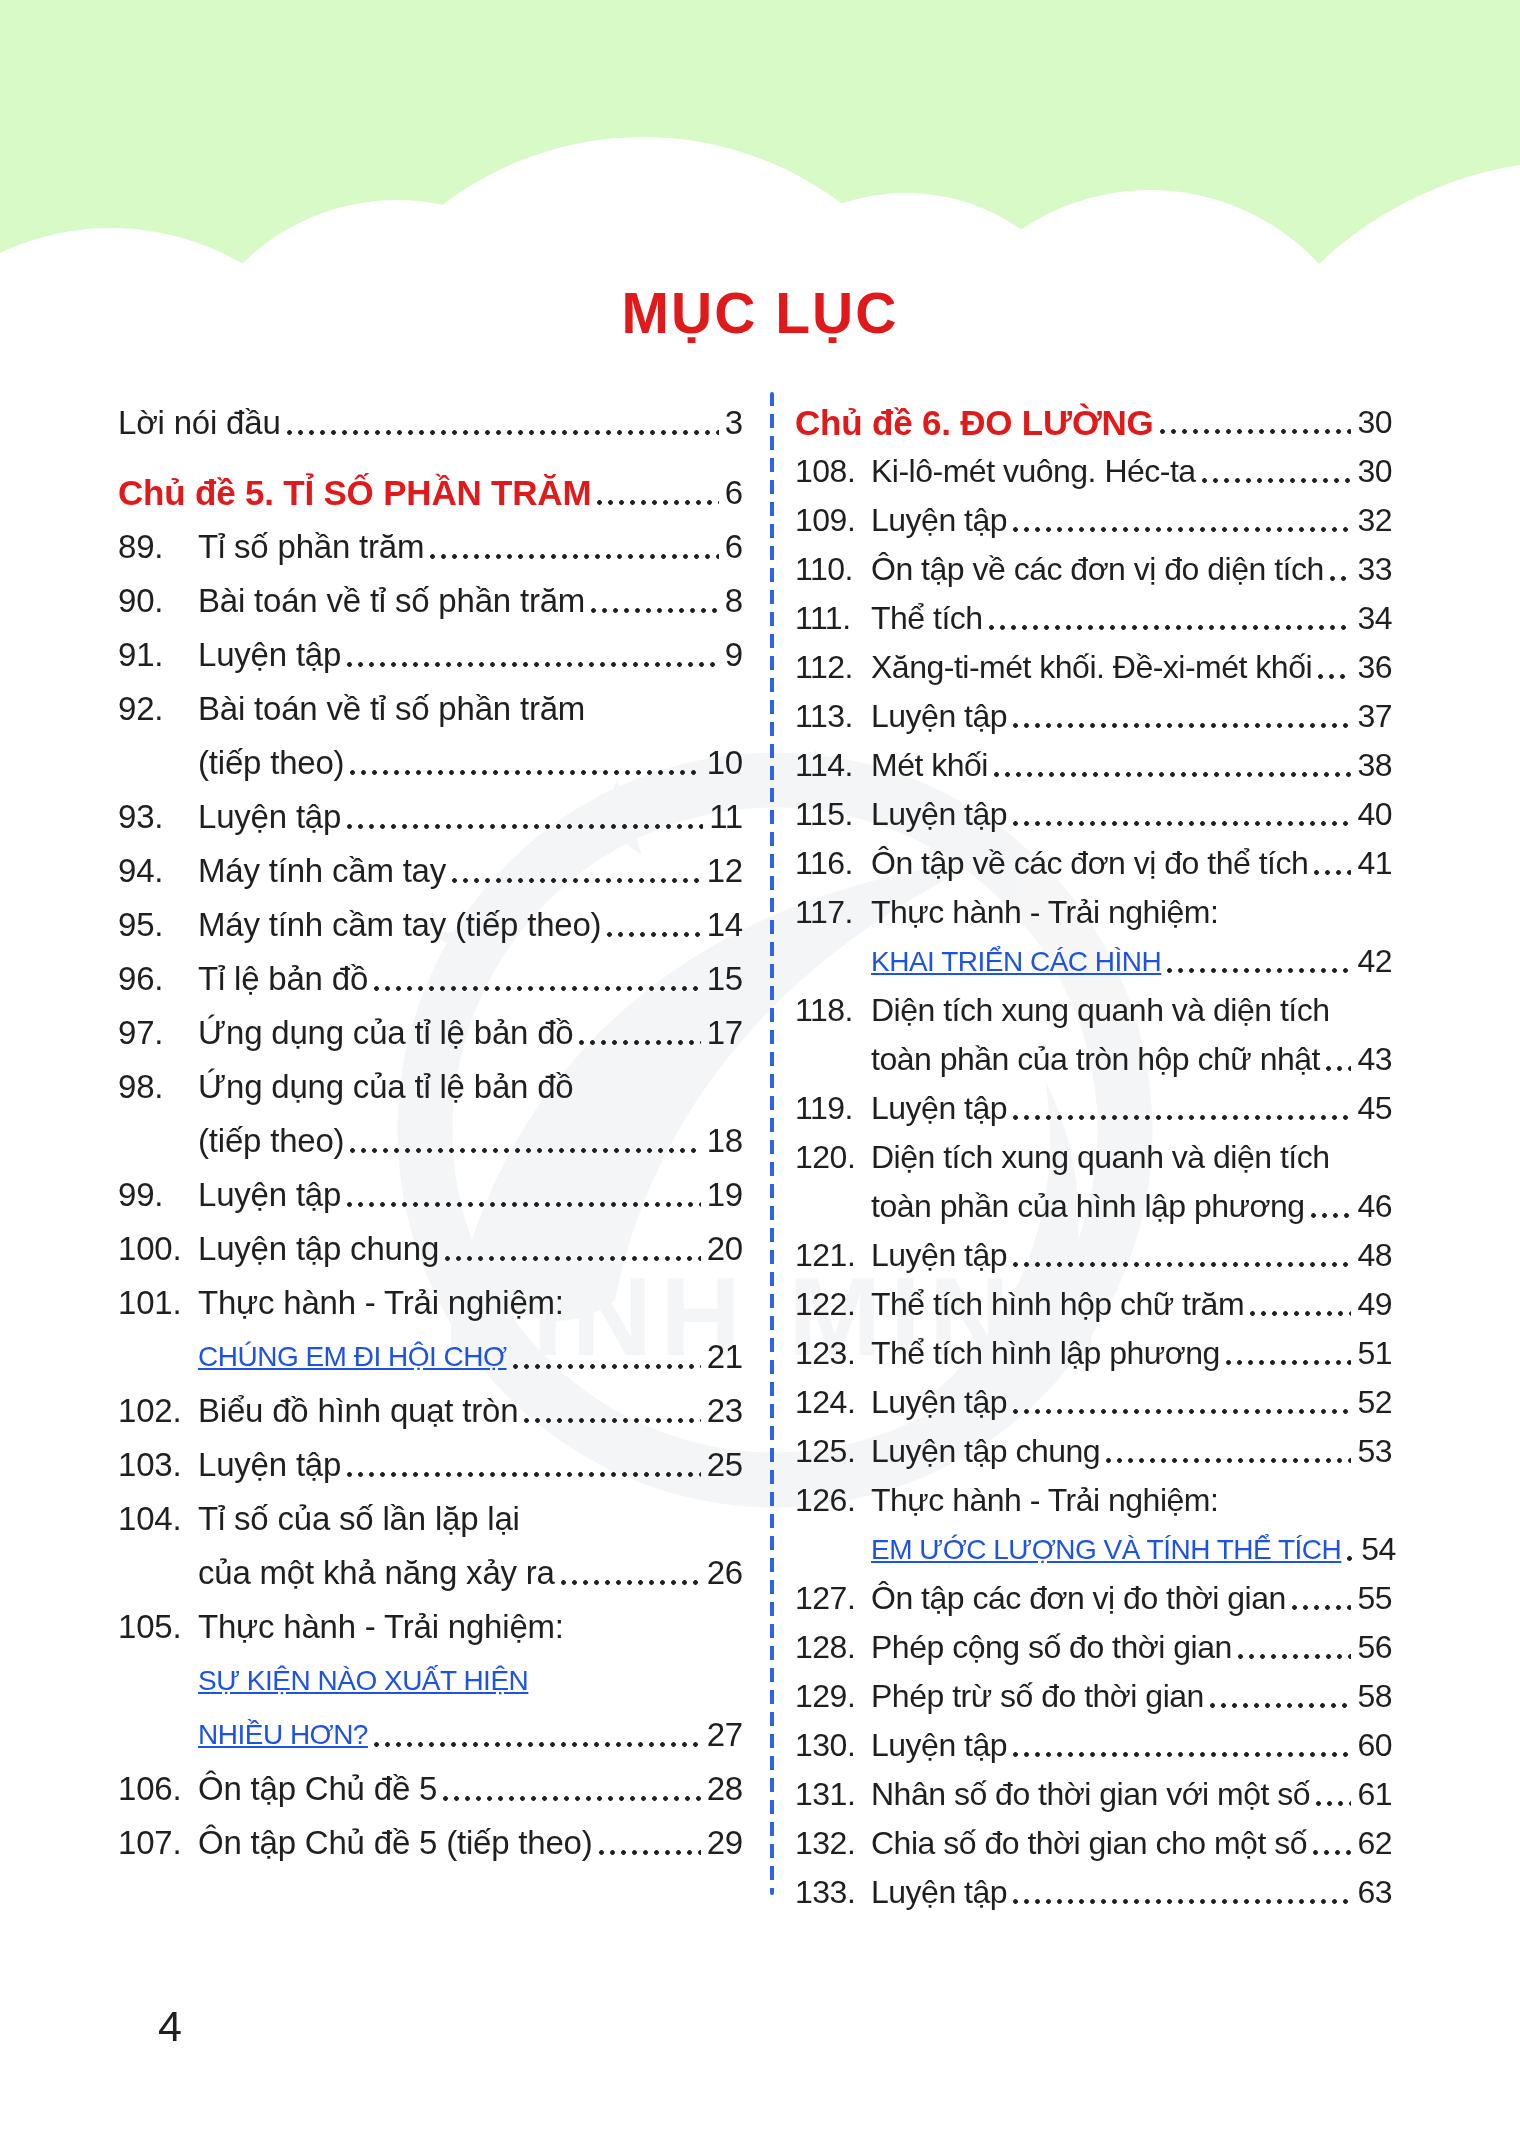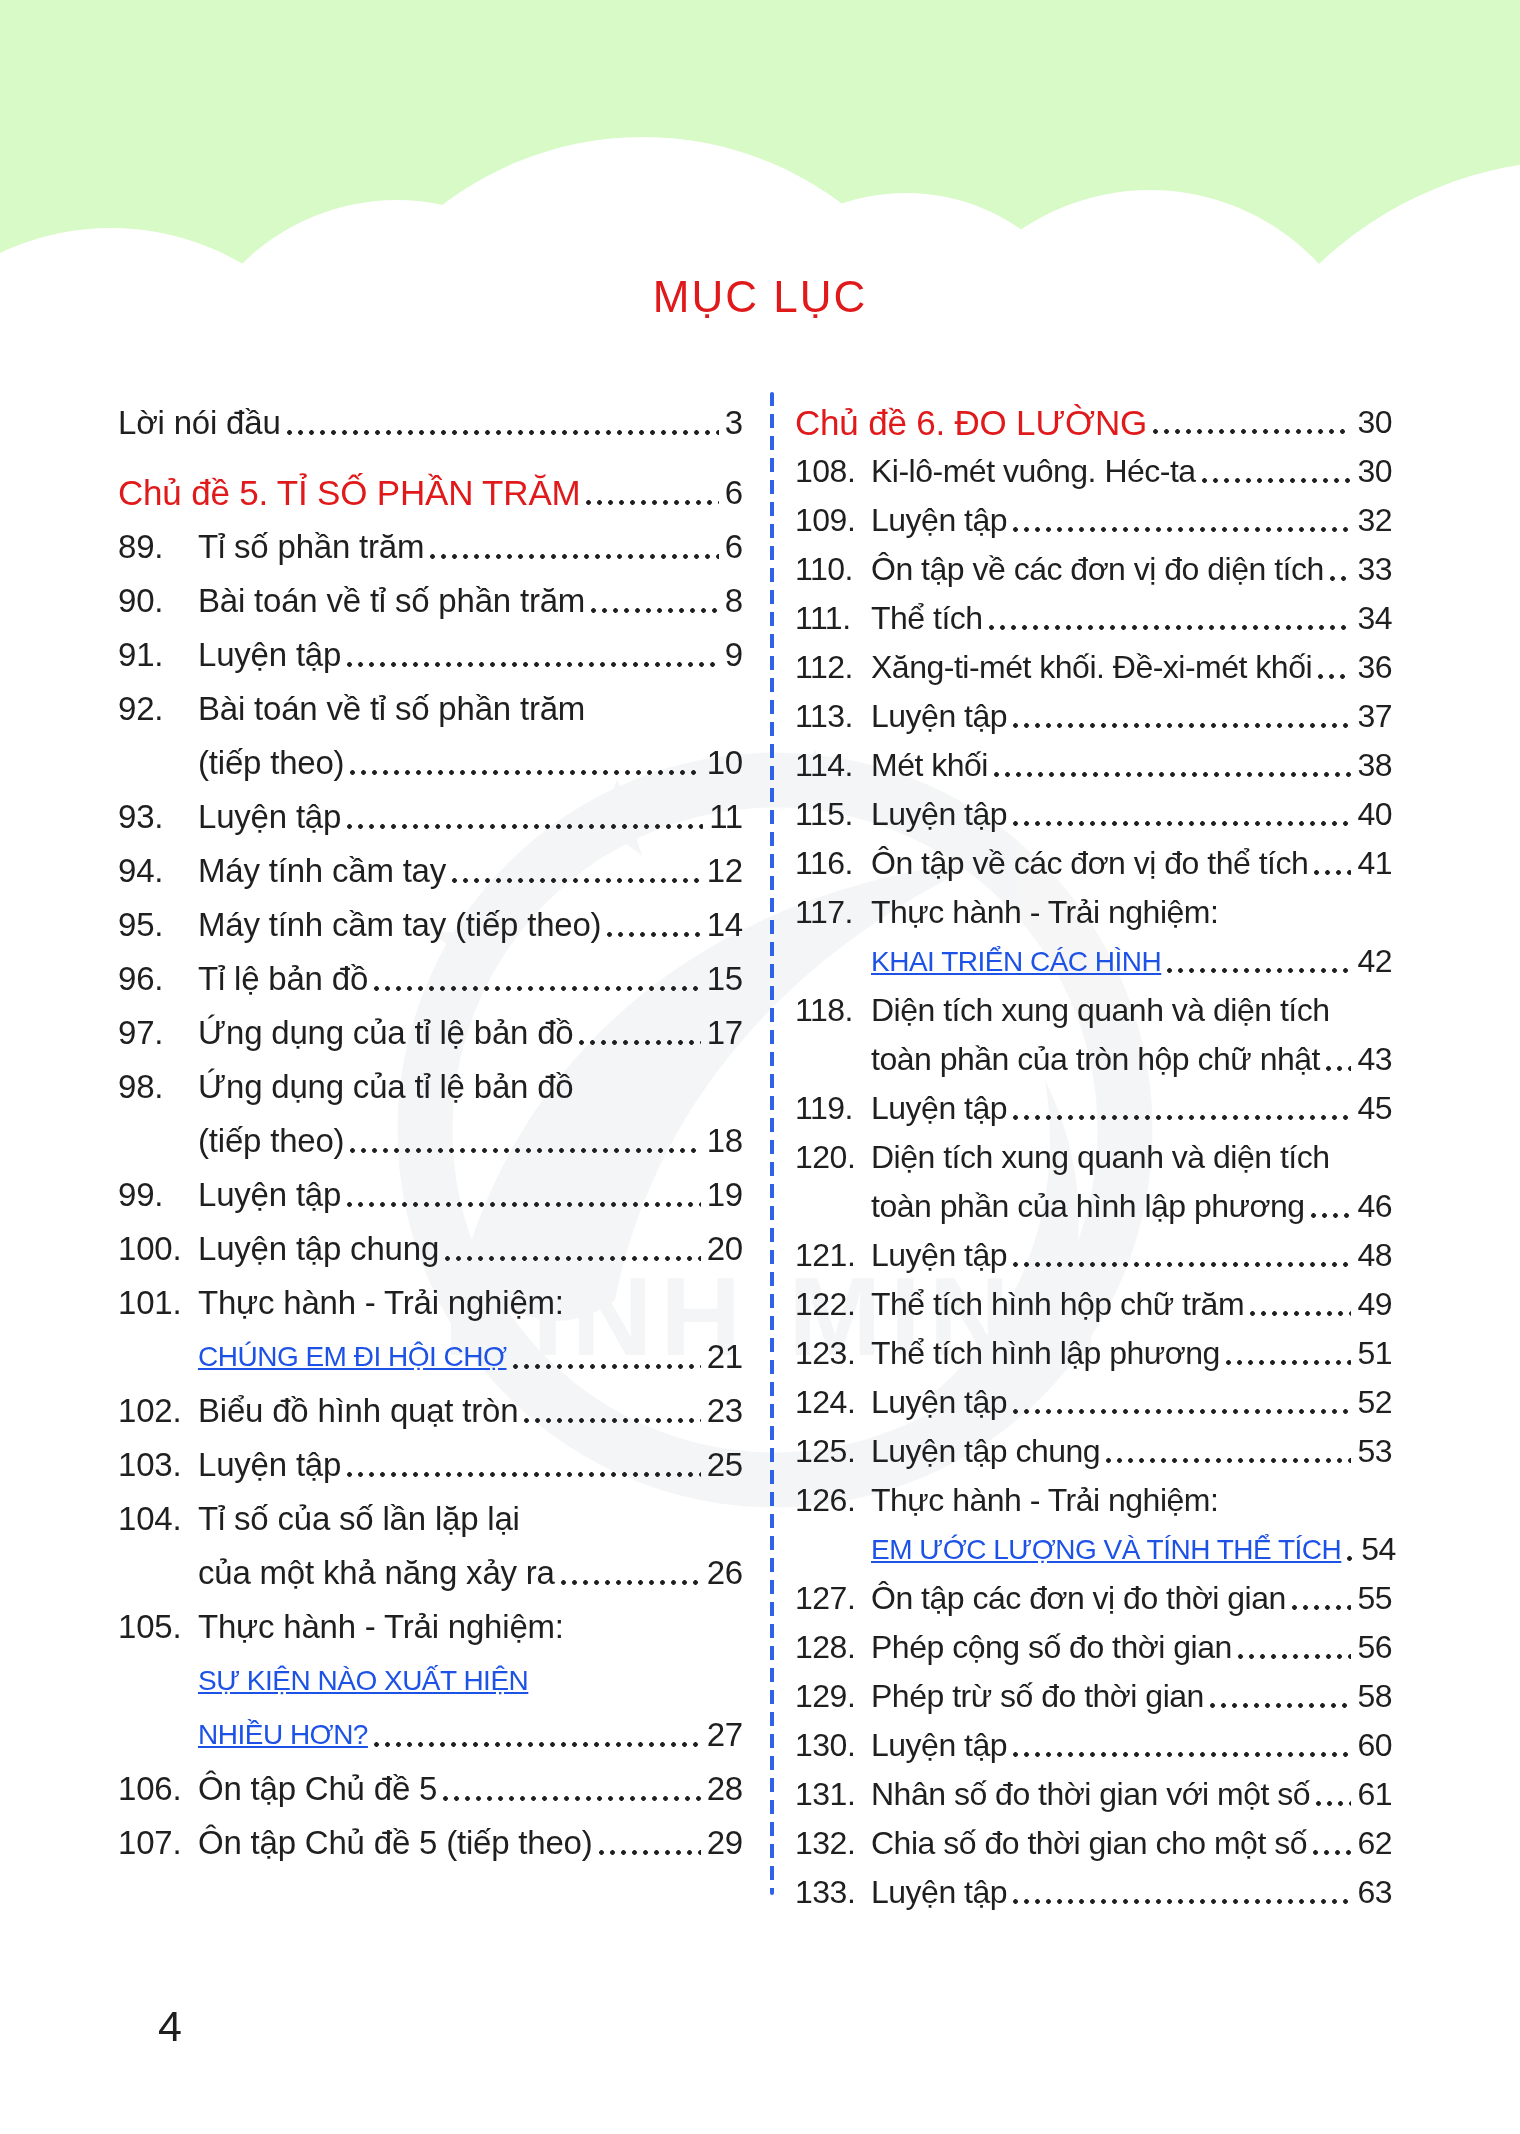--- a/index.html
+++ b/index.html
@@ -17,23 +17,23 @@
     color:var(--text);
     position:relative;
     overflow:hidden;
   }
   .page{position:absolute;inset:0;}
   .cloud{position:absolute;left:0;top:0;width:1520px;height:300px;display:block;}
   .cloud .g{fill:var(--green);}
   .cloud .w{fill:#ffffff;}
   .watermark{position:absolute;left:325px;top:700px;width:900px;height:900px;pointer-events:none;}
   .page-title{
-    position:absolute;top:272px;left:0;right:0;margin:0;
+    position:absolute;top:272px;left:0;right:0;margin:8px;
     text-align:center;
-    font-size:44px;font-weight:400;letter-spacing:2px;
+    font-size:57px;font-weight:700;letter-spacing:2px;
     color:var(--red);
   }
   .divider{
     position:absolute;left:770px;top:392px;width:4px;height:1503px;
     background:repeating-linear-gradient(180deg,var(--divider) 0 14px,transparent 14px 22px);
     border-radius:2px;
   }
   .col{position:absolute;}
   .col-left{left:118px;top:396px;width:625px;}
   .col-right{left:795px;top:398px;width:597px;}
@@ -41,21 +41,21 @@
   .col-right .line{line-height:49px;}
   .col-left{font-size:33px;letter-spacing:-0.2px;}
   .col-right{font-size:32px;letter-spacing:-0.5px;}
   .line{display:flex;align-items:flex-end;white-space:nowrap;}
   .num{flex:0 0 auto;display:inline-block;}
   .col-left .num{width:80px;}
   .col-right .num{width:76px;}
   .txt{flex:0 1 auto;}
   .txt.blue{color:var(--blue);font-size:28px;letter-spacing:-0.5px;text-decoration:underline;}
   .entry.chapter .txt, .entry.chapter .num{
-    color:var(--red);font-weight:400;font-size:35px;letter-spacing:-0.2px;text-align:right;
+    color:var(--red);font-weight:700;font-size:35px;letter-spacing:-0.2px;text-align:right;
   }
   .col .entry.chapter{margin-top:16px;}
   .col .entry.chapter:first-child{margin-top:0;}
   .leader{
     flex:1 1 auto;min-width:8px;
     height:5px;margin:0 6px;
     background-image:radial-gradient(circle at 2.5px 2.5px,var(--text) 2.1px,transparent 2.5px);
     background-size:11px 5px;background-repeat:repeat-x;
     align-self:flex-end;
   }

